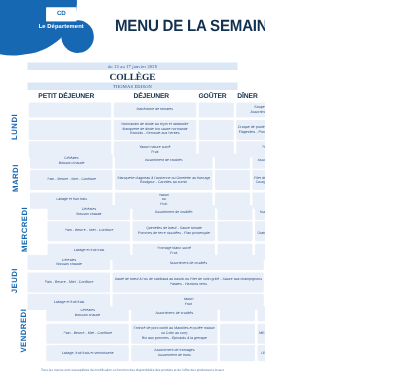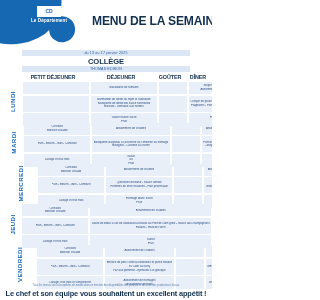--- a/index.html
+++ b/index.html
@@ -50,21 +50,21 @@
   #title {
     position:absolute; left:92px; top:14px;
     font-size:13px; line-height:13px; font-weight:bold;
     letter-spacing:-.2px; color:#12304f;
     font-stretch:condensed;
     transform:scaleX(.93); transform-origin:left center;
     white-space:nowrap;
   }
 
   
-  #subhead { margin:0 22px 0 22px; }
+  #subhead { margin:0 22px 0 22px;font-family:Liberation Serif, serif; }
   .bar {
     background:#dce7f6; text-align:center;
     font-size:3.6px; line-height:6px; letter-spacing:.15px;
     color:#2a5a9a;
   }
   #school {
     text-align:center; font-size:7.6px; line-height:9px;
     font-weight:bold; color:#12304f; letter-spacing:-.1px;
     padding:.5px 0;
   }
@@ -406,14 +406,13 @@
           <div class="blk b3">
             <div class="ln">LE TOTAL</div>
           </div>
         </div>
       </div>
     </div>
   </div>
 
 <div id="footer">
   <div id="disclaimer">Tous les menus sont susceptibles de modification en fonction des disponibilités des produits et de l'offre des producteurs locaux</div>
-  <div id="tagline">Le chef et son équipe vous souhaitent un excellent appétit !</div>
 </div>
 
 </body></html>

